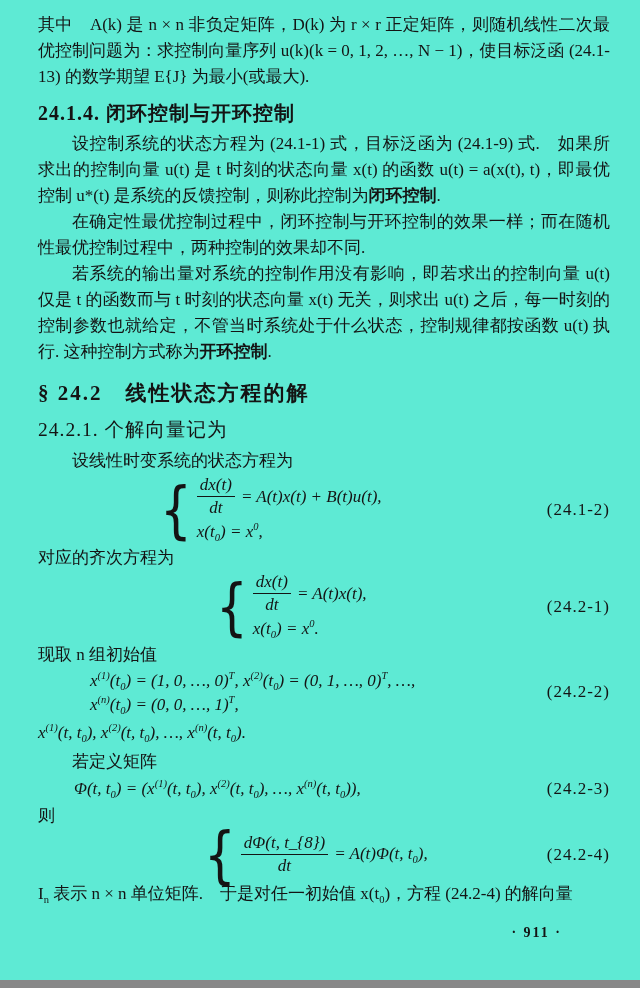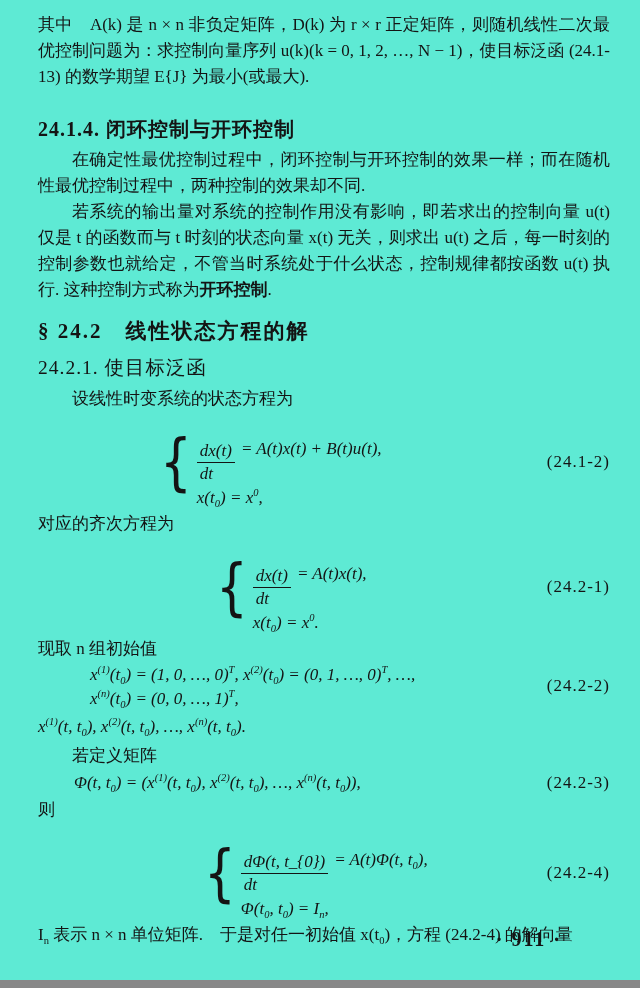--- a/index.html
+++ b/index.html
@@ -15,21 +15,21 @@
     box-sizing:border-box;
     padding:12px 30px 8px 38px;
     overflow:hidden;
   }
   p{margin:0;}
   .body{text-align:justify;}
   .indent{text-indent:2em;}
   .b{font-weight:bold;}
   .h414{
     font-weight:bold;font-size:20px;line-height:26px;
-    margin:26px 0 5px 0;letter-spacing:1px;
+    margin:10px 0 5px 0;letter-spacing:1px;
   }
   .h242{
     font-weight:bold;font-size:21px;line-height:30px;
     text-align:left;margin:13px 0 9px 0;letter-spacing:2px;
   }
   .h2421{
     font-weight:normal;font-size:19.5px;line-height:26px;
     margin:0 0 5px 0;letter-spacing:1px;
   }
   
@@ -48,48 +48,49 @@
     font-family:"DejaVu Sans","Liberation Sans",sans-serif;
     font-weight:400;
     font-size:50px;line-height:1;
     display:inline-block;
     transform:scaleY(1.25);
     margin-right:5px;
   }
   .stack{display:inline-block;vertical-align:middle;}
   .eline{display:block;line-height:24px;white-space:nowrap;}
   .eline.fr{line-height:normal;margin-bottom:2px;display:flex;align-items:center;}
-  .frac{display:inline-block;vertical-align:middle;margin-right:6px;margin-top:28px;}
+  .frac{display:inline-block;text-align:center;vertical-align:middle;margin-right:6px;}
   .frac .num{display:block;padding:0 3px 1px 3px;border-bottom:1.5px solid #141414;line-height:20px;}
   .frac .den{display:block;padding:1px 3px 0 3px;line-height:20px;}
   .eqcenter{text-align:left;font-style:italic;margin:2px 0;line-height:28px;}
   .eqlines{line-height:26px;white-space:nowrap;}
   sup,sub{font-size:0.62em;line-height:0;font-style:inherit;}
   .pageno{
-    position:absolute;right:78px;bottom:28px;
-    font-weight:bold;font-size:20px;letter-spacing:2px;font-family:Liberation Serif, serif;
+    position:absolute;right:78px;bottom:34px;
+    font-weight:bold;font-size:14px;letter-spacing:2px;font-family:Liberation Serif, serif;
   }
 </style>
 </head>
 <body>
 
 <div class="page">
 
   <p class="body">其中　A(k) 是 n × n 非负定矩阵，D(k) 为 r × r 正定矩阵，则随机线性二次最优控制问题为：求控制向量序列 u(k)(k = 0, 1, 2, …, N − 1)，使目标泛函 (24.1-13) 的数学期望 E{J} 为最小(或最大).</p>
 
   <div class="h414">24.1.4. 闭环控制与开环控制</div>
 
+  <p class="body indent"><span>设控制系统的状态方程为 (24.1-1) 式，目标泛函为 (24.1-9) 式.　如果所求出的控制向量 u(t) 是 t 时刻的状态向量 x(t) 的函数 u(t) = a(x(t), t)，即最优控制 u*(t) 是系统的反馈控制，则称此控制为</span><span class="b">闭环控制</span><span>.</span></p>
 
   <p class="body indent">在确定性最优控制过程中，闭环控制与开环控制的效果一样；而在随机性最优控制过程中，两种控制的效果却不同.</p>
 
   <p class="body indent"><span>若系统的输出量对系统的控制作用没有影响，即若求出的控制向量 u(t) 仅是 t 的函数而与 t 时刻的状态向量 x(t) 无关，则求出 u(t) 之后，每一时刻的控制参数也就给定，不管当时系统处于什么状态，控制规律都按函数 u(t) 执行. 这种控制方式称为</span><span class="b">开环控制</span><span>.</span></p>
 
   <div class="h242">§ 24.2　线性状态方程的解</div>
 
-  <div class="h2421">24.2.1. 使目标泛函</div>
+  <div class="h2421">24.2.1. 个解向量记为</div>
 
   <p class="body indent">设线性时变系统的状态方程为</p>
 
   <div class="eqrow">
     <div class="stackwrap" style="margin-left:122px">
       <span class="brace">{</span>
       <span class="stack">
         <span class="eline fr">
           <span class="frac">
             <span class="num">dx(t)</span>
@@ -143,26 +144,25 @@
   </div>
 
   <p class="body">则</p>
 
   <div class="eqrow">
     <div class="stackwrap" style="margin-left:166px">
       <span class="brace">{</span>
       <span class="stack">
         <span class="eline fr">
           <span class="frac">
-            <span class="num">dΦ(t, t_{0})</span>
+            <span class="num">dΦ(t, t_{8})</span>
             <span class="den">dt</span>
           </span>
           <span>= A(t)Φ(t, t<sub>0</sub>),</span>
         </span>
-        <span class="eline">Φ(t<sub>0</sub>, t<sub>0</sub>) = I<sub>n</sub>,</span>
       </span>
     </div>
     <div class="eqno">(24.2-4)</div>
   </div>
 
   <p class="body">I<sub>n</sub> 表示 n × n 单位矩阵.　于是对任一初始值 x(t<sub>0</sub>)，方程 (24.2-4) 的解向量</p>
 
   <div class="pageno">· 911 ·</div>
 
 </div>

